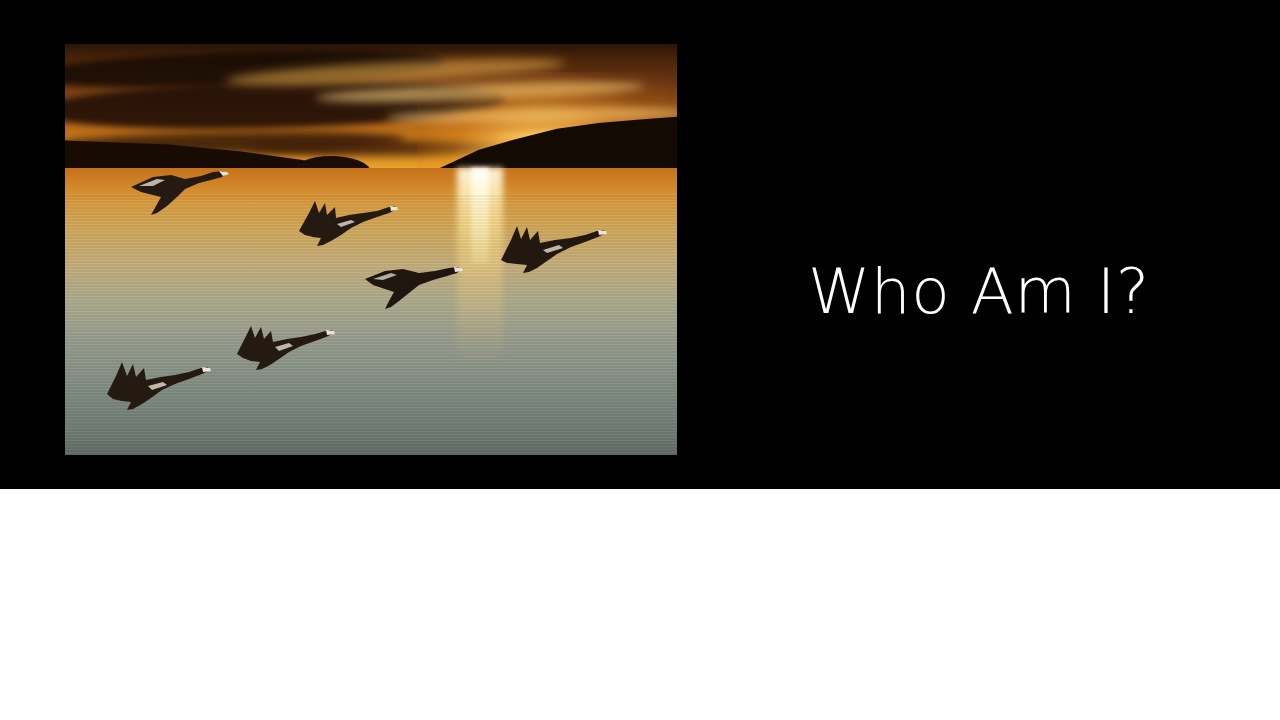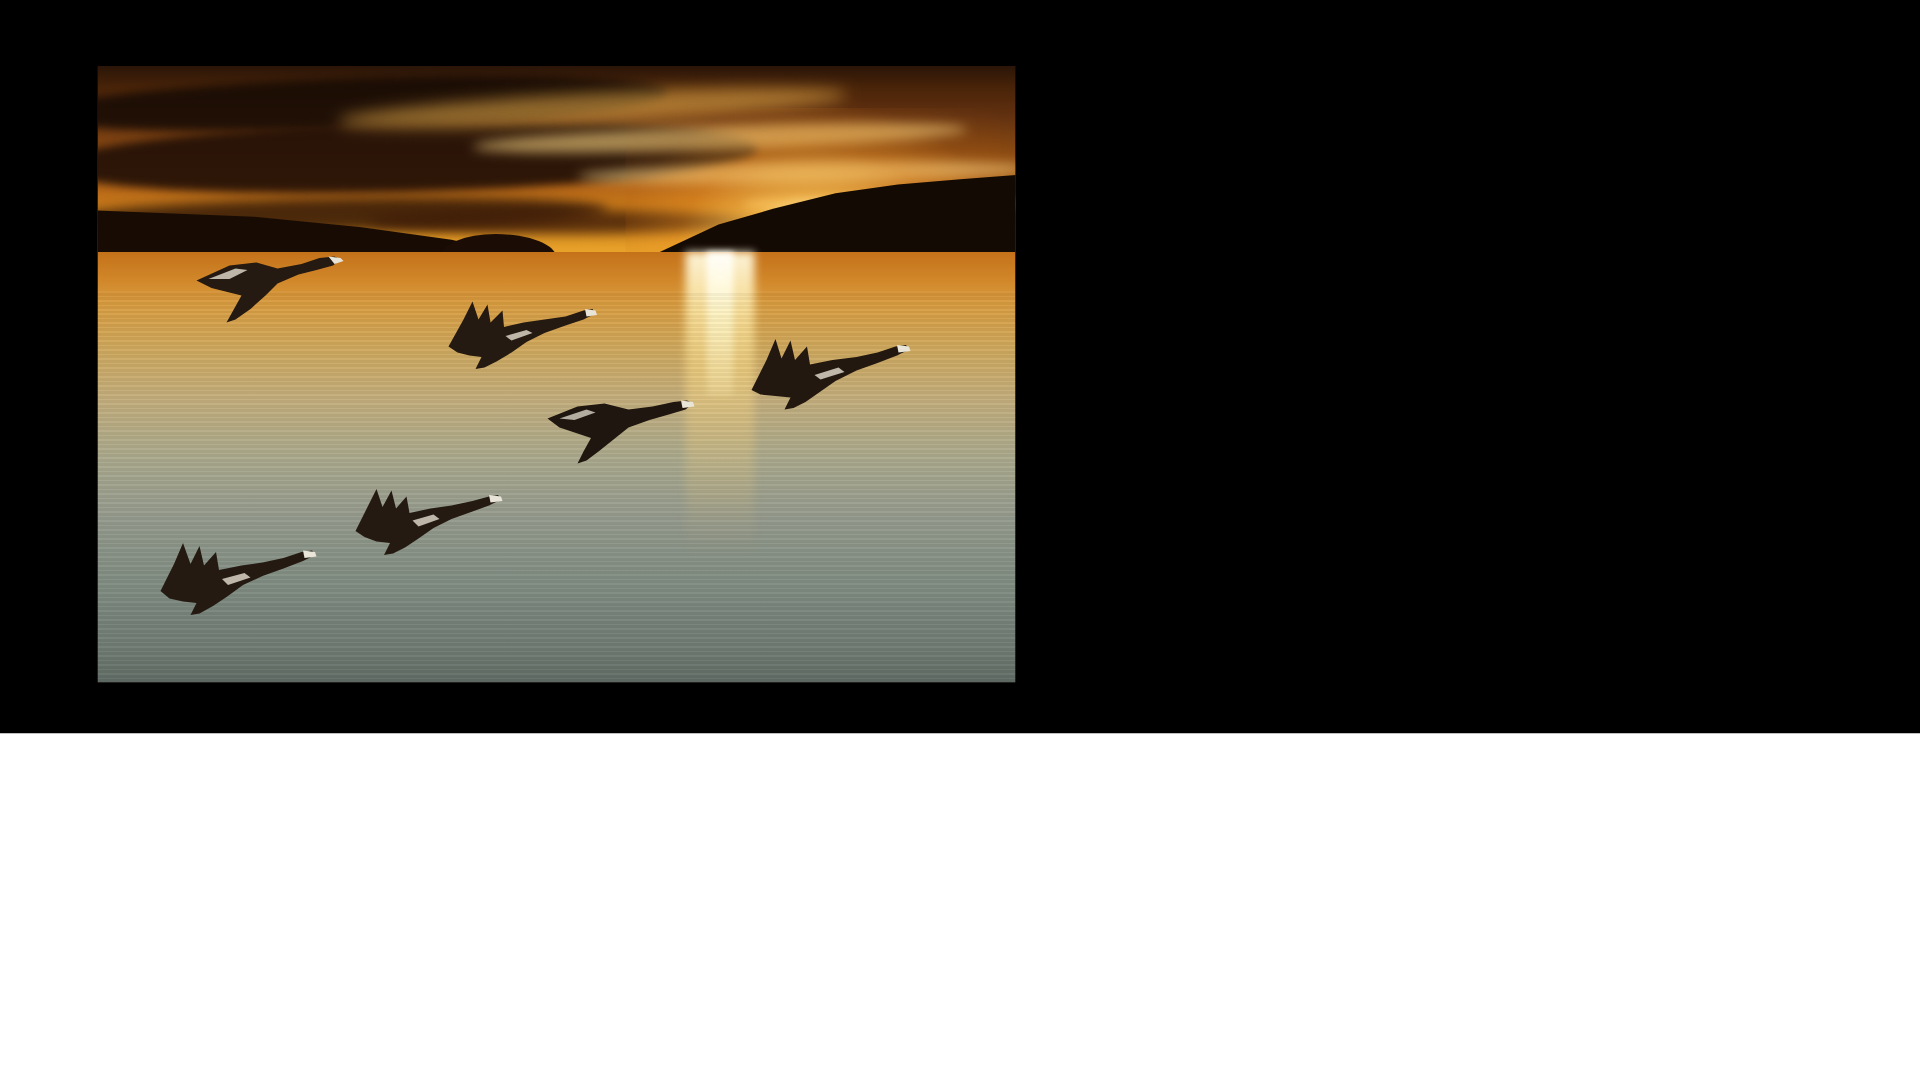--- a/index.html
+++ b/index.html
@@ -330,20 +330,21 @@
                      L98 16 L105 15 L107 18 L99 22 L86 27 L72 32 L59 38 L48 46 L39 52 L30 57 L24 58
                      L28 50 L19 49 L10 47 Z" fill="#241a12"></path>
             <path d="M99 15 L107 16 L108 19 L100 20 Z" fill="#eae5d9"></path>
             <path d="M45 34 L60 30 L64 33 L49 38 Z" fill="#dad4c6" opacity="0.85"></path>
           </svg>
         </div>
 
       </div>
     </div>
 
+    <h1 class="slide-title">Who Am I?</h1>
   </div>
 
   <div class="footer">
 
     
 
     
 
   </div>
 

